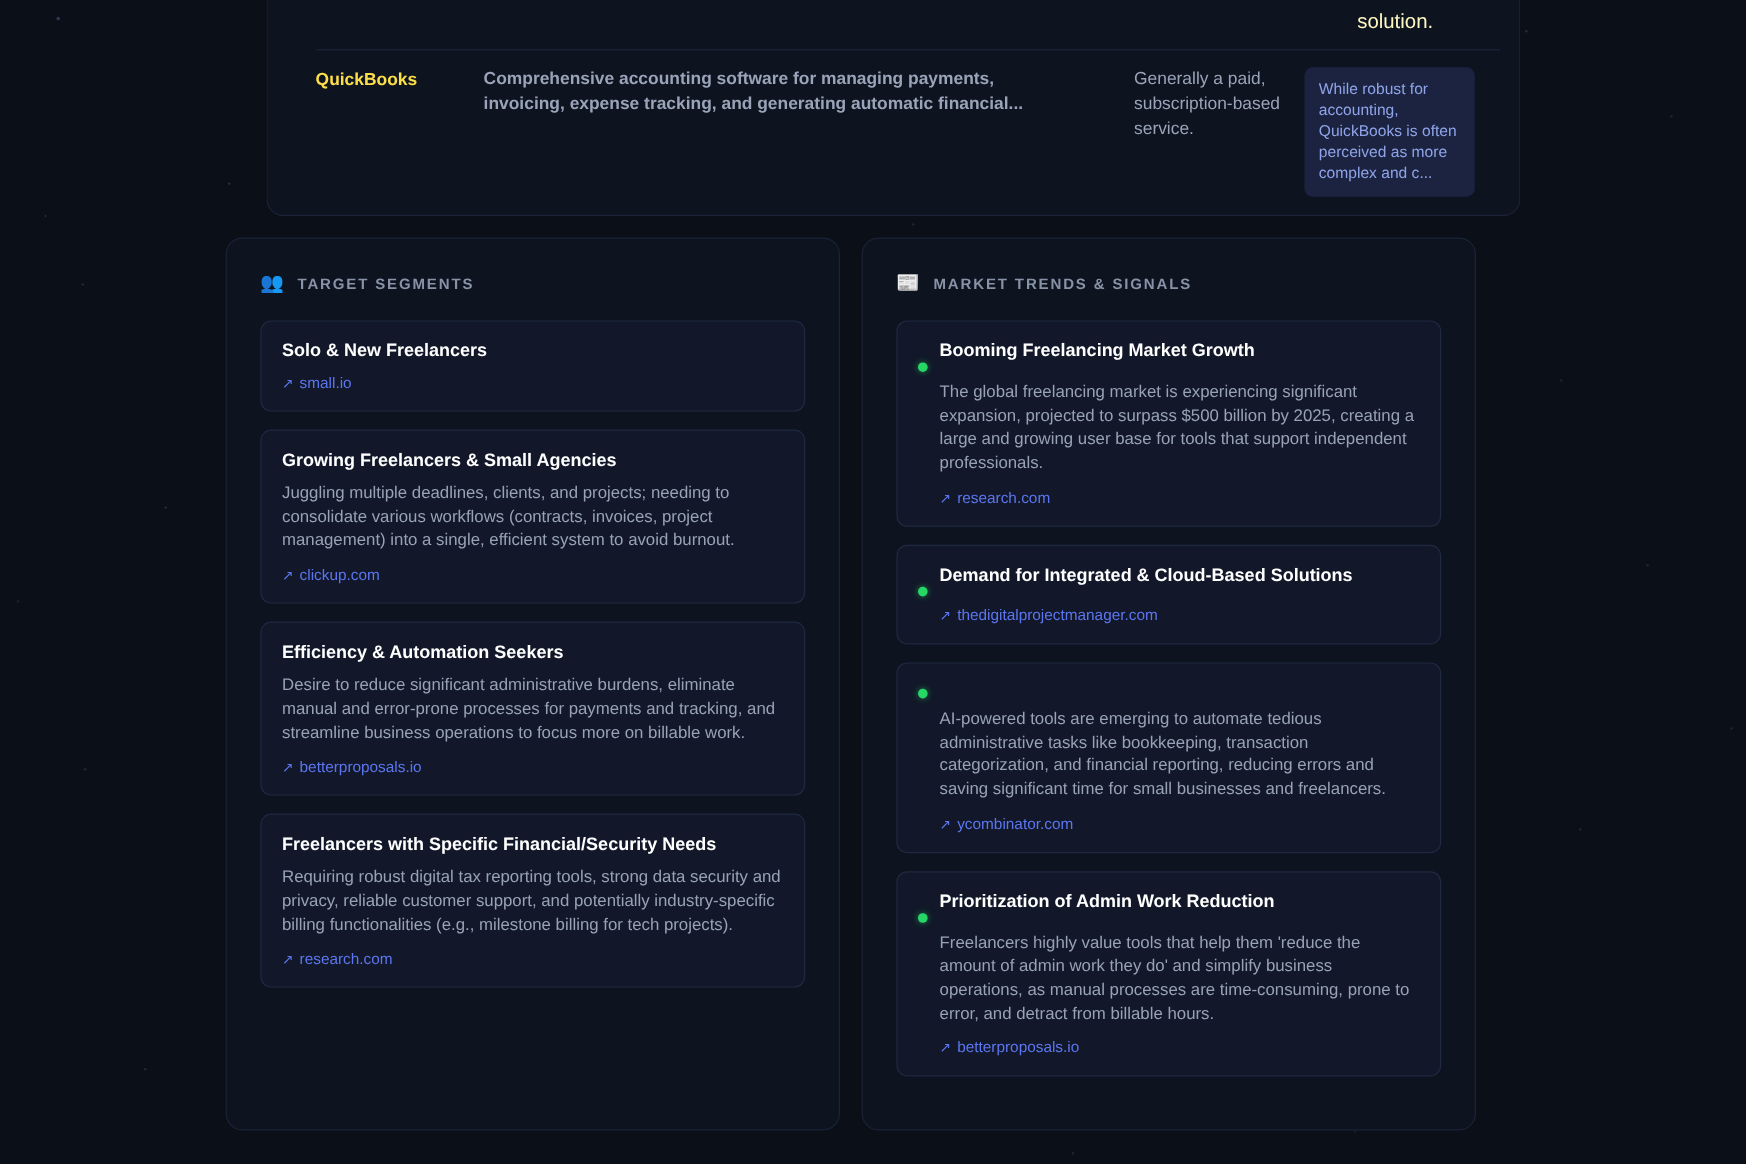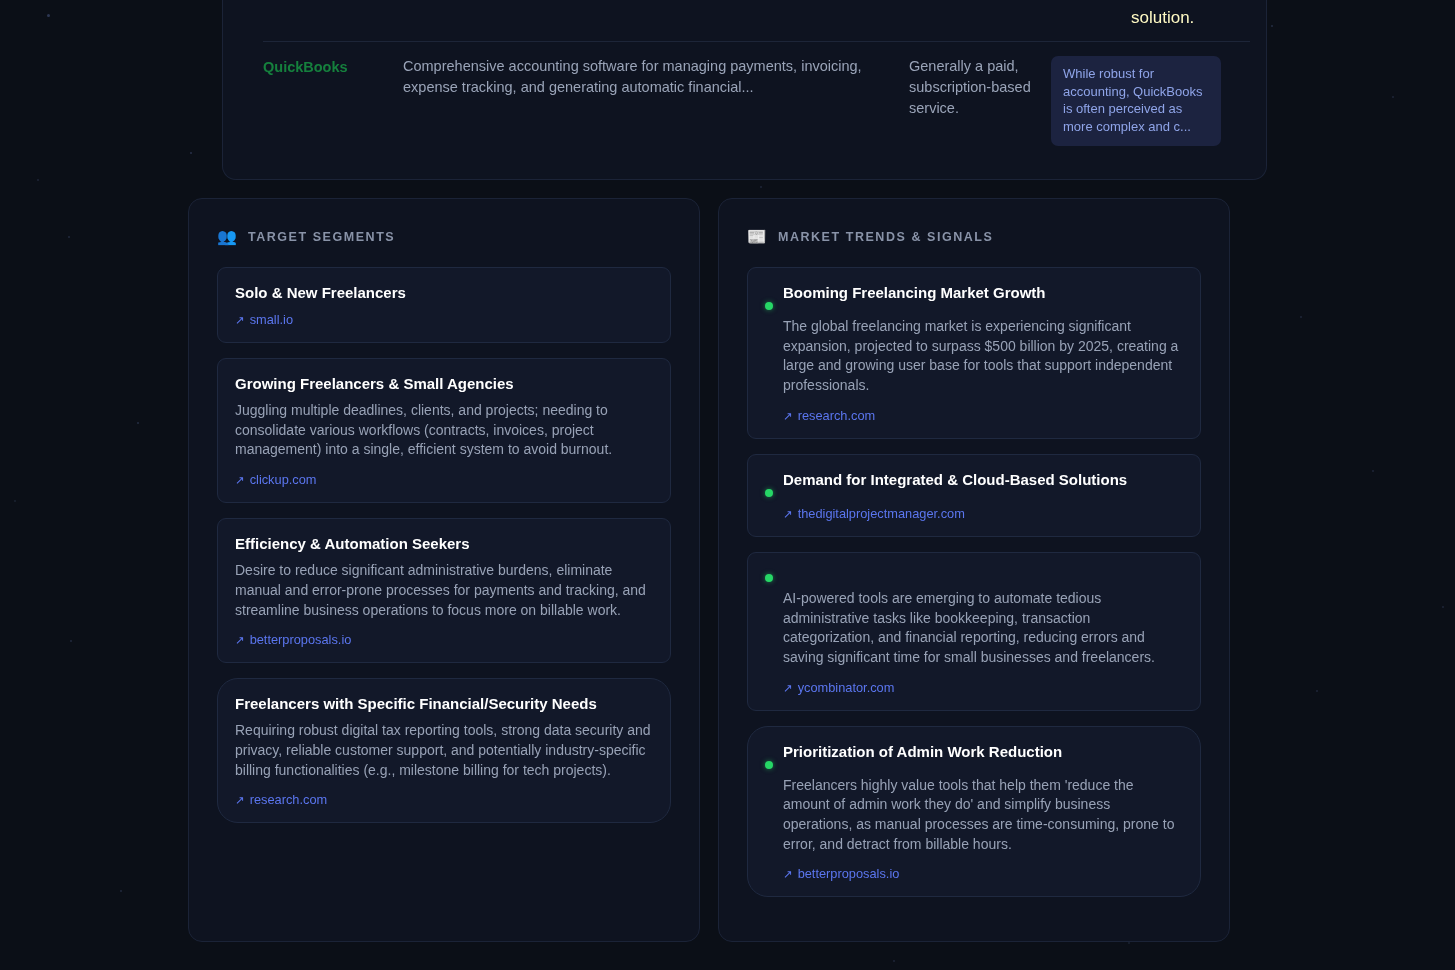--- a/index.html
+++ b/index.html
@@ -68,49 +68,51 @@
     top:56px;
     left:0;
     right:0;
     display:flex;
     padding:0 40px 0 40px;
   }
 
   .cell-name {
     width:140px;
     flex:0 0 140px;
-    color:#15803d;
+    color:#fde047;
     font-size:14.5px;
     font-weight:bold;
     line-height:19px;
     padding-top:2px;
   }
 
   .cell-desc {
     flex:0 0 506px;
     color:#9aa4b8;
     font-size:14.5px;
     line-height:21px;
     padding-right:30px;
+    font-weight:bold;
   }
 
   .cell-pricing {
     flex:0 0 142px;
     color:#9aa4b8;
     font-size:14.5px;
     line-height:21px;
+    margin-left:36px;
   }
 
   .cell-note { flex:1; }
 
   .note-box {
     background:#1c2340;
     border-radius:7px;
     padding:9px 12px 11px 12px;
-    width:170px;
+    width:142px;
     color:#8fa4e8;
     font-size:13px;
     line-height:17.6px;
   }
 
   
   .columns {
     display:flex;
     gap:18px;
     margin-top:18px;
@@ -142,21 +144,21 @@
   }
 
   
   .card {
     background:#121829;
     border:1px solid #1f2940;
     border-radius:9px;
     padding:15px 17px 14px 17px;
     margin-bottom:15px;
   }
-  .card:last-child { margin-bottom:16px;border-radius:21px; }
+  .card:last-child { margin-bottom:16px; }
 
   .card-title {
     color:#ffffff;
     font-size:15px;
     font-weight:bold;
     line-height:20px;
     margin-bottom:7px;
   }
 
   .card-desc {

